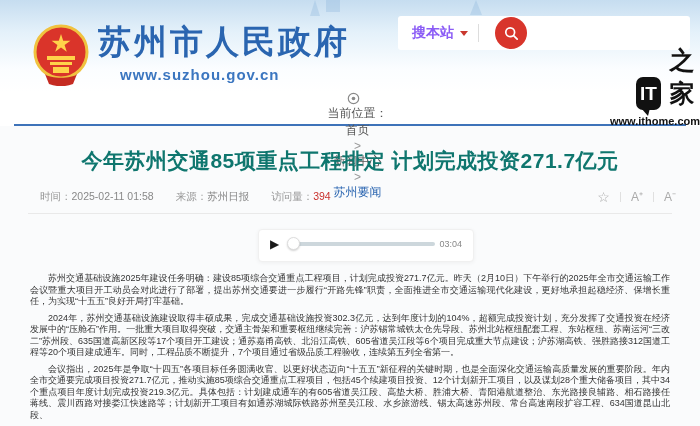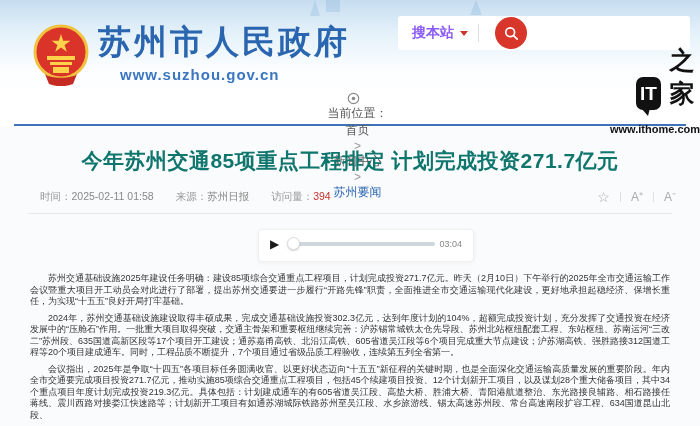--- a/index.html
+++ b/index.html
@@ -33,21 +33,21 @@
 
   
   .watermark { position: absolute; left: 610px; top: 44px; width: 88px; text-align: center; z-index: 5; }
   .wm-row { display: flex; align-items: flex-end; justify-content: center; padding-left: 26px; }
   .wm-box { position: relative; width: 36px; height: 33px; background: #111; border-radius: 7px;
     color: #fff; font-size: 19px; font-weight: bold; display: flex; align-items: center; justify-content: center; }
   .wm-box::after { content: ""; position: absolute; left: 5px; bottom: -6px; width: 0; height: 0;
     border-left: 7px solid transparent; border-right: 2px solid transparent; border-top: 8px solid #111; }
   .wm-home { font-family: "Liberation Serif", "DejaVu Serif", serif; font-size: 25px; font-weight: bold;
     color: #111; margin-left: 4px; letter-spacing: -1px; }
-  .wm-url { font-size: 11px; font-weight: bold; color: #111; margin-top: 13px; }
+  .wm-url { font-size: 11px; font-weight: bold; color: #111; margin-top: 5px; }
 
   
   .breadcrumb { height: 32px; background: #fff; display: flex; align-items: center; padding-left: 15px;
     font-size: 12px; color: #555; flex-direction: column; }
   .loc-icon { margin-right: 8px; display: flex; }
   .crumb-sep { margin: 0 5px; color: #999; }
   .crumb { color: #555; cursor: pointer; }
   .crumb-active { color: #2a65b0; cursor: pointer; }
   .hr-blue { margin: 0 14px; border-top: 2px solid #3e73b9; }
 

